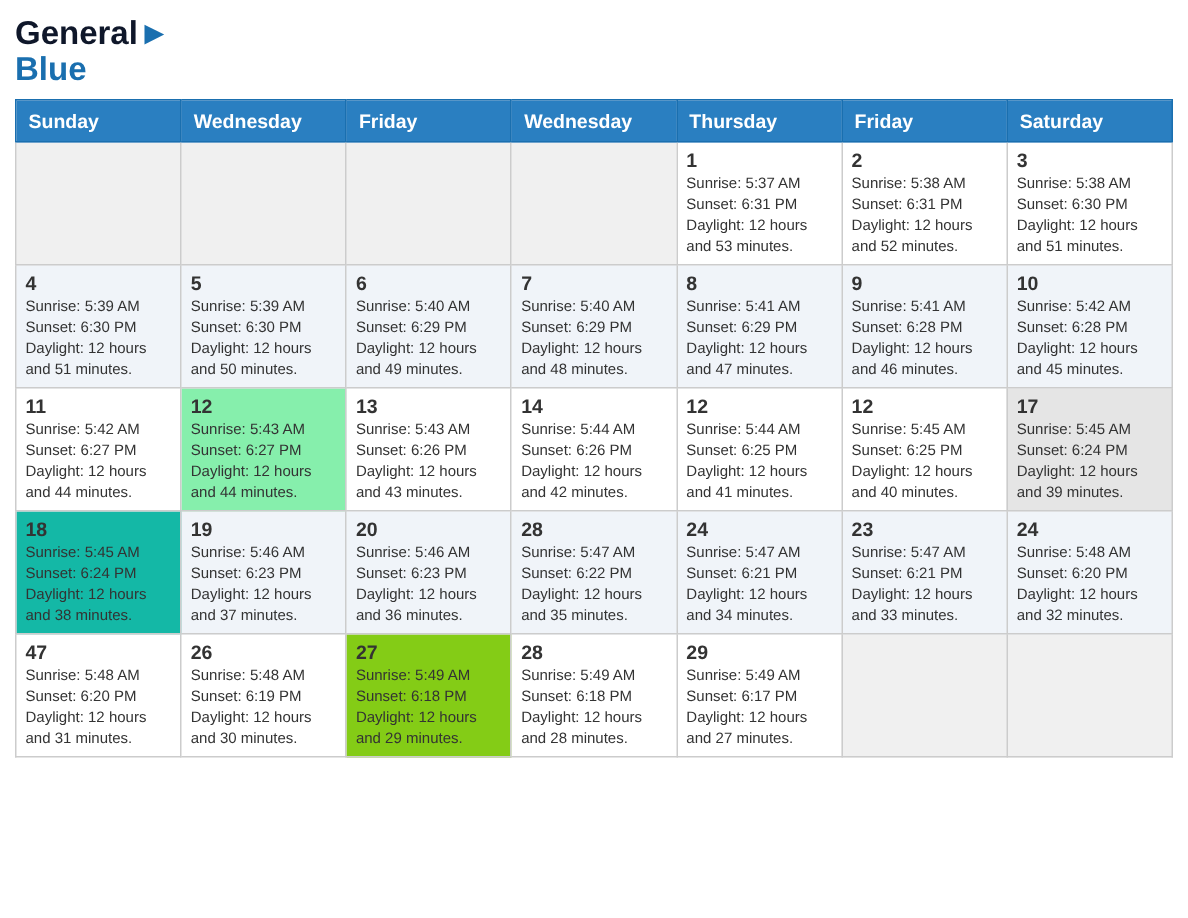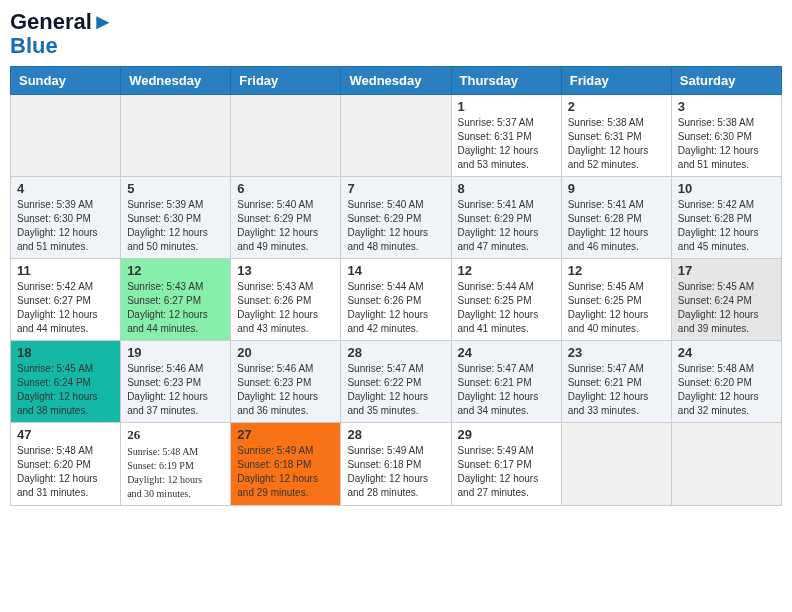--- a/index.html
+++ b/index.html
@@ -295,28 +295,28 @@
         </td>
       </tr>
       <tr>
         <td style="background-color: rgb(255, 255, 255);">
           <div class="day-num">47</div>
           <div class="day-info" style="white-space: pre-line;">Sunrise: 5:48 AM
 Sunset: 6:20 PM
 Daylight: 12 hours
 and 31 minutes.</div>
         </td>
-        <td style="background-color: rgb(255, 255, 255); font-family: Liberation Serif, serif;">
+        <td style="background-color: rgb(255, 255, 255);">
           <div class="day-num">26</div>
           <div class="day-info" style="white-space: pre-line;">Sunrise: 5:48 AM
 Sunset: 6:19 PM
 Daylight: 12 hours
 and 30 minutes.</div>
         </td>
-        <td style="background-color: #f97316;">
+        <td style="background-color: #84cc16;">
           <div class="day-num">27</div>
           <div class="day-info" style="white-space: pre-line;">Sunrise: 5:49 AM
 Sunset: 6:18 PM
 Daylight: 12 hours
 and 29 minutes.</div>
         </td>
         <td style="background-color: rgb(255, 255, 255);">
           <div class="day-num">28</div>
           <div class="day-info" style="white-space: pre-line;">Sunrise: 5:49 AM
 Sunset: 6:18 PM

